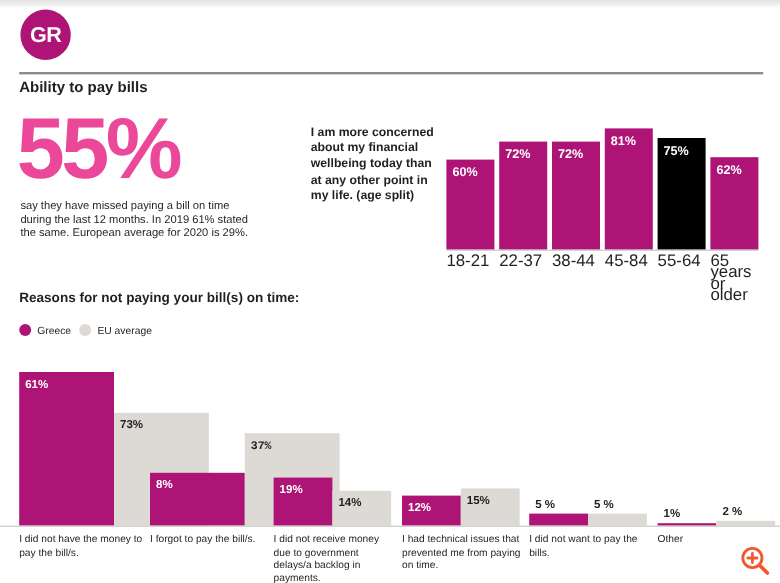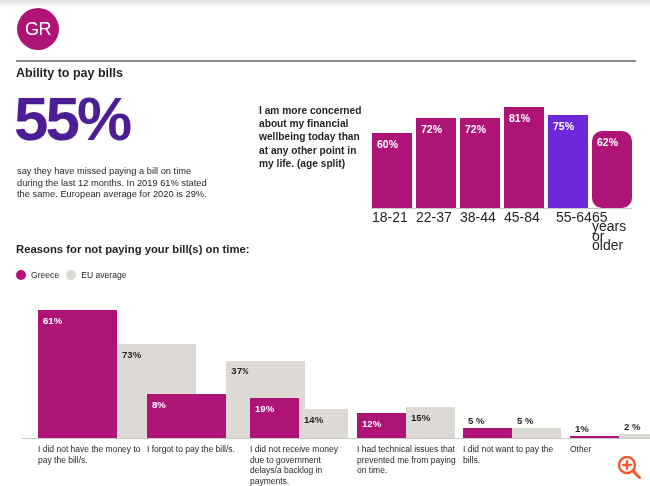--- a/index.html
+++ b/index.html
@@ -18,38 +18,38 @@
   }
 
   
   .logo {
     position:absolute; left:17px; top:8px;
     width:42px; height:42px; border-radius:50%;
     background:#ad1476;
     display:flex; align-items:center; justify-content:center;
   }
   .logo-text {
-    color:#fff; font-size:18px; font-weight:normal; letter-spacing:-0.5px;
+    color:#fff; font-size:18px; font-weight:bold; letter-spacing:-0.5px;
     font-family:"Liberation Sans", sans-serif;
   }
 
   
   .rule {
     position:absolute; left:16px; top:60px; width:620px; height:0;
     border-top:2px solid #8a8a8a;
   }
   .section-title {
     position:absolute; left:16px; top:66px;
     font-size:12.5px; font-weight:bold; color:#231f20;
   }
 
   
   .big-stat {
     position:absolute; left:14px; top:88px;
-    font-size:62px; font-weight:bold; color:#4c1d95;
+    font-size:72px; font-weight:bold; color:#ec4899;
     letter-spacing:-3px; line-height:1;
   }
   .stat-desc {
     position:absolute; left:17px; top:166px; width:200px;
     font-size:9.3px; line-height:11.6px; color:#231f20;
   }
 
   
   .q-text {
     position:absolute; left:259px; top:104px; width:108px;
@@ -82,21 +82,21 @@
     font-size:11.3px; font-weight:bold; color:#231f20;
   }
   .legend { position:absolute; left:16px; top:270px; display:flex; align-items:center; gap:7px; }
   .lg-item { display:flex; align-items:center; gap:5px; }
   .lg-dot { width:10px; height:10px; border-radius:50%; display:inline-block; }
   .lg-dot.greece { background:#ad1476; }
   .lg-dot.eu { background:#ddd9d4; }
   .lg-lab { font-size:8.6px; color:#231f20; }
 
   
-  .chart-bot { position:absolute; left:0; top:300px; width:580px; height:186px;margin-left:22px; }
+  .chart-bot { position:absolute; left:0; top:300px; width:580px; height:186px; }
   .cb-plot { position:absolute; left:0; top:0; width:650px; height:138px; }
   .cb-axis {
     position:absolute; left:0; top:138px; width:650px; height:1px; background:#c9c9c9;
   }
   .cb-bar { position:absolute; bottom:0; }
   .cb-bar.greece { background:#ad1476; }
   .cb-bar.eu { background:#ddd9d4; }
   .cb-val { position:absolute; font-size:9.6px; font-weight:bold; white-space:nowrap; }
   .cb-val.on { color:#ffffff; }
   .cb-val.off { color:#231f20; }
@@ -134,33 +134,33 @@
         </div>
         <div class="ct-bar" style="left: 44px; width: 40px; height: 89.6px; background: rgb(173, 20, 118);">
           <div class="ct-val">72%</div>
         </div>
         <div class="ct-bar" style="left: 88px; width: 40px; height: 89.6px; background: rgb(173, 20, 118);">
           <div class="ct-val">72%</div>
         </div>
         <div class="ct-bar" style="left: 132px; width: 40px; height: 100.8px; background: rgb(173, 20, 118);">
           <div class="ct-val">81%</div>
         </div>
-        <div class="ct-bar" style="left: 176px; width: 40px; height: 93.3333px; background: #6d28d9;">
+        <div class="ct-bar" style="left: 176px; width: 40px; height: 93.3333px; background: #000000;">
           <div class="ct-val">75%</div>
         </div>
-        <div class="ct-bar" style="left: 220px; width: 40px; height: 77.1556px; background: rgb(173, 20, 118); border-radius: 10px;">
+        <div class="ct-bar" style="left: 220px; width: 40px; height: 77.1556px; background: rgb(173, 20, 118);">
           <div class="ct-val">62%</div>
         </div>
       </div>
     <div class="ct-axis"></div>
   <div class="ct-lab" style="left: 0px; width: 44px;">18-21</div>
       <div class="ct-lab" style="left: 44px; width: 44px;">22-37</div>
       <div class="ct-lab" style="left: 88px; width: 44px;">38-44</div>
       <div class="ct-lab" style="left: 132px; width: 44px;">45-84</div>
-      <div class="ct-lab" style="left: 184px; width: 56px;">55-64</div>
+      <div class="ct-lab" style="left: 176px; width: 56px;">55-64</div>
       <div class="ct-lab" style="left: 220px; width: 44px;">65 years or older</div>
     </div>
 
   <div class="sub-title">Reasons for not paying your bill(s) on time:</div>
 
   <div class="legend">
     <div class="lg-item">
       <span class="lg-dot greece"></span>
       <span class="lg-lab">Greece</span>
     </div>

